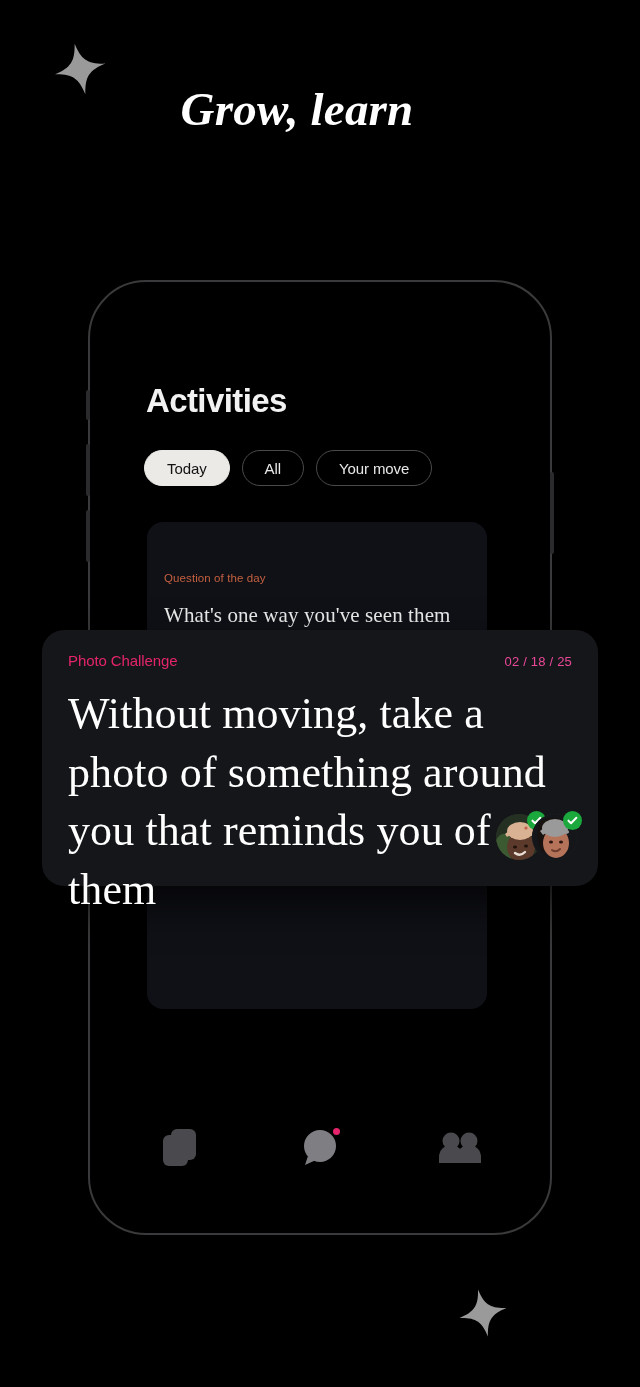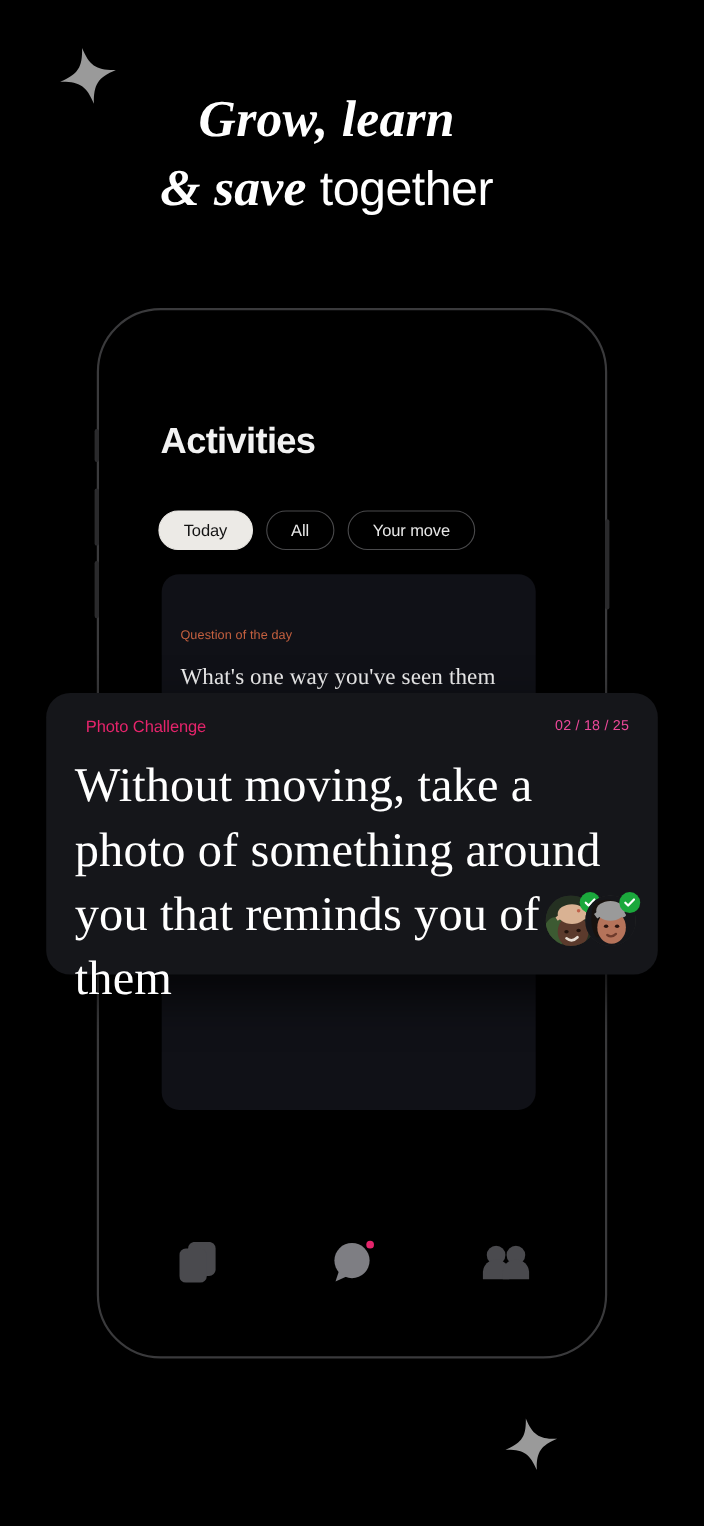--- a/index.html
+++ b/index.html
@@ -111,21 +111,20 @@
     display: flex;
     align-items: center;
     justify-content: center;
     font-size: 15px;
     font-weight: 400;
     letter-spacing: -0.1px;
     white-space: nowrap;
     border: 1.4px solid #4a4a4c;
     color: #e8e8e8;
     background: transparent;
-    margin-top: 14px;
   }
   .pill.active {
     background: #eceae6;
     color: #121212;
     border-color: #eceae6;
   }
 
   
   .activity-card {
     position: absolute;
@@ -191,23 +190,22 @@
     top: 630px;
     width: 556px;
     height: 256px;
     background: #15161a;
     border-radius: 22px;
     padding: 22px 26px 0 26px;
     box-shadow: 0 18px 44px rgba(0,0,0,0.72);
   }
   #featured-head {
     display: flex;
-    align-items: flex-start;
+    align-items: flex-end;
     justify-content: space-between;
-    margin-left: 10px;
   }
   #featured-kicker {
     font-size: 15px;
     font-weight: 500;
     color: #e5246b;
     letter-spacing: -0.1px;
   }
   #featured-date {
     font-size: 13px;
     font-weight: 400;
@@ -271,23 +269,20 @@
 
 <span class="sparkle" id="sparkle-bottom">
   <svg viewBox="0 0 100 100" aria-hidden="true">
     <path d="M50 2 C56 34 66 44 98 50 C66 56 56 66 50 98 C44 66 34 56 2 50 C34 44 44 34 50 2 Z" fill="#9a9a9a" transform="rotate(-12 50 50)"></path>
   </svg>
 </span>
 
 <div class="headline">
   <span class="headline-line">
     <span class="hl-serif">Grow, learn</span>
-  </span>
-  <span class="headline-line">
-    <span class="hl-serif">&amp; save </span><span class="hl-sans">together</span>
   </span>
 </div>
 
 <div id="phone-frame">
 
   <span class="phone-btn" id="btn-silent"></span>
   <span class="phone-btn" id="btn-vol-up"></span>
   <span class="phone-btn" id="btn-vol-down"></span>
   <span class="phone-btn" id="btn-power"></span>
 

